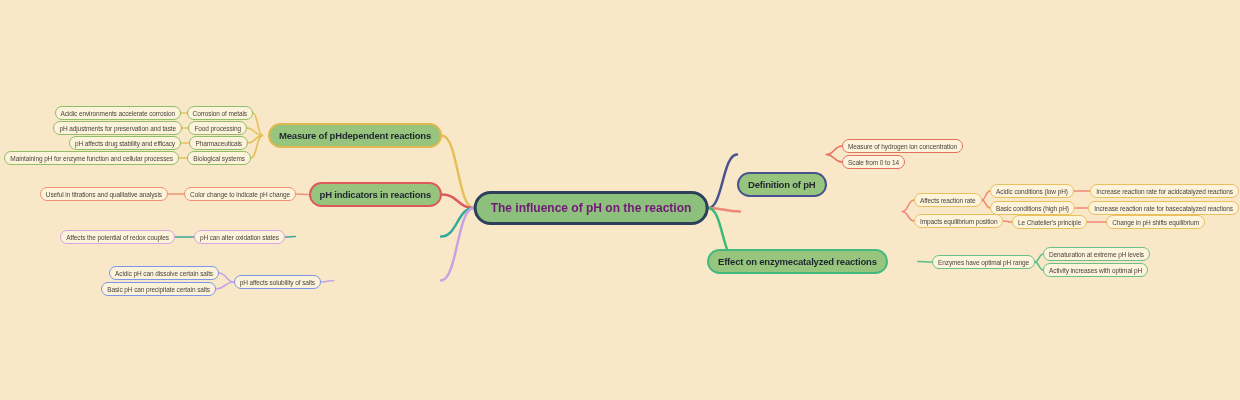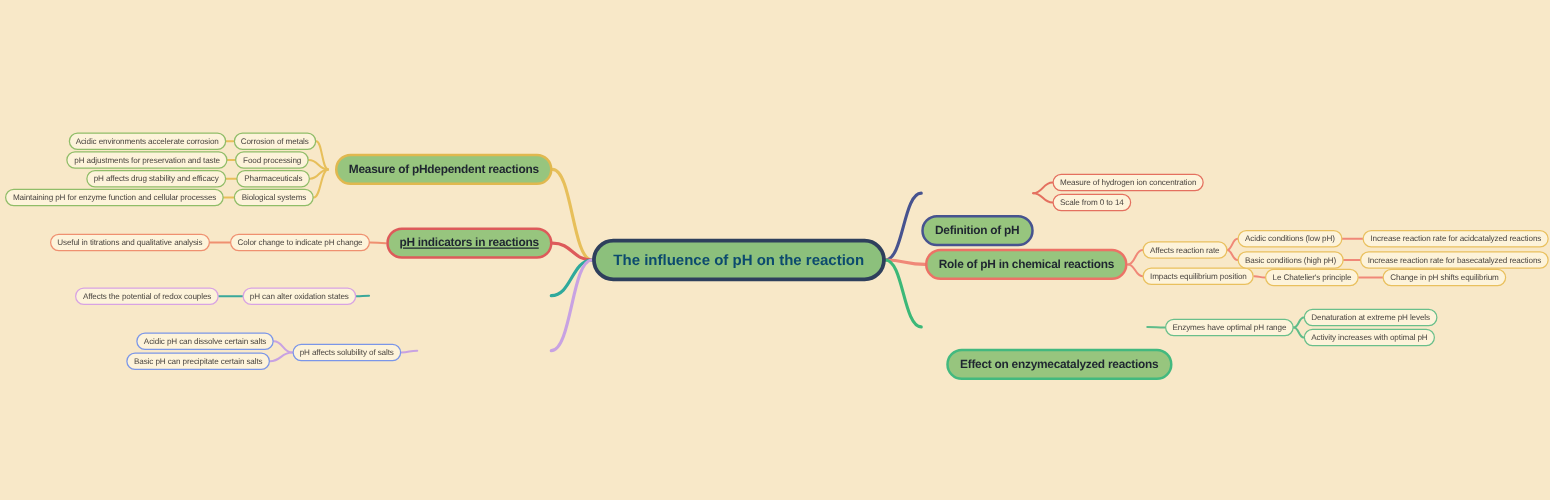--- a/index.html
+++ b/index.html
@@ -15,21 +15,21 @@
   .leaf{
     height:14px;border:1.3px solid #999;border-radius:8px;padding:0 5px;
     font-size:6.5px;letter-spacing:-0.1px;color:#4a4540;
   }
   .topic{
     height:25px;border:2.5px solid #999;border-radius:13px;padding:0 9px;
     font-weight:bold;font-size:9.5px;letter-spacing:-0.2px;color:#1f2630;background:#97c57e;
   }
   .root{
     height:34px;border:3px solid #2e3f5c;border-radius:17px;padding:0 14px;
-    font-weight:bold;font-size:12px;color:#0c4a6e;background:#8cc07c;
+    font-weight:bold;font-size:12px;color:#701a75;background:#8cc07c;
   }
 </style>
 </head>
 <body style="background: rgb(248, 232, 200);">
 
 <div id="canvas" style="background: rgb(248, 232, 200);">
   <svg id="edges" viewBox="0 0 1240 400" xmlns="http://www.w3.org/2000/svg">
       <path d="M708.34375,208 C722.671875,208 722.671875,154.5 737,154.5" fill="none" stroke="#47538f" stroke-width="2.5" stroke-linecap="round"></path>
       <path d="M708.34375,208 C724.171875,208 724.171875,211.5 740,211.5" fill="none" stroke="#f08878" stroke-width="2.5" stroke-linecap="round"></path>
       <path d="M708.34375,208 C722.671875,208 722.671875,261.5 737,261.5" fill="none" stroke="#3cb878" stroke-width="2.5" stroke-linecap="round"></path>
@@ -63,43 +63,42 @@
       <path d="M295.25,236.5 C290.125,236.5 290.125,237 285,237" fill="none" stroke="#3aa89a" stroke-width="1.6" stroke-linecap="round"></path>
       <path d="M193.875,237 C184.4375,237 184.4375,237 175,237" fill="none" stroke="#3aa89a" stroke-width="1.6" stroke-linecap="round"></path>
       <path d="M333.796875,280.5 C327.3984375,280.5 327.3984375,282 321,282" fill="none" stroke="#c8a2e2" stroke-width="1.6" stroke-linecap="round"></path>
       <path d="M233.71875,282 C226.359375,282 226.359375,273 219,273" fill="none" stroke="#c8a2e2" stroke-width="1.6" stroke-linecap="round"></path>
       <path d="M233.71875,282 C224.859375,282 224.859375,289 216,289" fill="none" stroke="#c8a2e2" stroke-width="1.6" stroke-linecap="round"></path>
     </svg>
 <div class="node root" style="top: 191px; left: 591px; transform: translateX(-50%); border-color: rgb(46, 63, 92); background: rgb(140, 192, 124);">The influence of pH on the reaction</div>
     <div class="node topic" style="top: 142px; left: 737px; border-color: rgb(71, 83, 143); margin-top: 30px;">Definition of pH</div>
     <div class="node leaf" style="top: 139px; left: 842px; border-color: rgb(228, 112, 95);">Measure of hydrogen ion concentration</div>
     <div class="node leaf" style="top: 155px; left: 842px; border-color: rgb(228, 112, 95);">Scale from 0 to 14</div>
-    <div class="node topic" style="top: 199px; left: 740px; border-color: rgb(236, 114, 102);">Role of pH in chemical reactions</div>
     <div class="node leaf" style="top: 193px; left: 914px; border-color: rgb(233, 192, 94);">Affects reaction rate</div>
     <div class="node leaf" style="top: 214px; left: 914px; border-color: rgb(233, 192, 94);">Impacts equilibrium position</div>
     <div class="node leaf" style="top: 184px; left: 990px; border-color: rgb(233, 192, 94);">Acidic conditions (low pH)</div>
     <div class="node leaf" style="top: 201px; left: 990px; border-color: rgb(233, 192, 94);">Basic conditions (high pH)</div>
     <div class="node leaf" style="top: 215px; left: 1012px; border-color: rgb(233, 192, 94);">Le Chatelier's principle</div>
     <div class="node leaf" style="top: 184px; right: 1px; border-color: rgb(233, 192, 94);">Increase reaction rate for acidcatalyzed reactions</div>
     <div class="node leaf" style="top: 201px; right: 1px; border-color: rgb(233, 192, 94);">Increase reaction rate for basecatalyzed reactions</div>
     <div class="node leaf" style="top: 215px; right: 35px; border-color: rgb(233, 192, 94);">Change in pH shifts equilibrium</div>
-    <div class="node topic" style="top: 249px; left: 757px; border-color: rgb(67, 185, 127); margin-top: 30px;">Effect on enzymecatalyzed reactions</div>
+    <div class="node topic" style="top: 249px; left: 707px; border-color: rgb(67, 185, 127);">Effect on enzymecatalyzed reactions</div>
     <div class="node leaf" style="top: 255px; left: 932px; border-color: rgb(106, 191, 139);">Enzymes have optimal pH range</div>
     <div class="node leaf" style="top: 247px; left: 1043px; border-color: rgb(106, 191, 139);">Denaturation at extreme pH levels</div>
     <div class="node leaf" style="top: 263px; left: 1043px; border-color: rgb(106, 191, 139);">Activity increases with optimal pH</div>
     <div class="node topic" style="top: 123px; right: 798px; border-color: rgb(224, 184, 79);">Measure of pHdependent reactions</div>
     <div class="node leaf" style="top: 106px; right: 987px; border-color: rgb(144, 189, 104);">Corrosion of metals</div>
     <div class="node leaf" style="top: 121px; right: 993px; border-color: rgb(144, 189, 104);">Food processing</div>
     <div class="node leaf" style="top: 136px; right: 992px; border-color: rgb(144, 189, 104);">Pharmaceuticals</div>
     <div class="node leaf" style="top: 151px; right: 989px; border-color: rgb(144, 189, 104);">Biological systems</div>
     <div class="node leaf" style="top: 106px; right: 1059px; border-color: rgb(144, 189, 104);">Acidic environments accelerate corrosion</div>
     <div class="node leaf" style="top: 121px; right: 1058px; border-color: rgb(144, 189, 104);">pH adjustments for preservation and taste</div>
     <div class="node leaf" style="top: 136px; right: 1059px; border-color: rgb(144, 189, 104);">pH affects drug stability and efficacy</div>
     <div class="node leaf" style="top: 151px; right: 1061px; border-color: rgb(144, 189, 104);">Maintaining pH for enzyme function and cellular processes</div>
-    <div class="node topic" style="top: 182px; right: 798px; border-color: rgb(221, 90, 90); text-decoration: underline;">pH indicators in reactions</div>
+    <div class="node topic" style="top: 182px; right: 798px; border-color: rgb(221, 90, 90);">pH indicators in reactions</div>
     <div class="node leaf" style="top: 187px; right: 944px; border-color: rgb(239, 144, 112);">Color change to indicate pH change</div>
     <div class="node leaf" style="top: 187px; right: 1072px; border-color: rgb(239, 144, 112);">Useful in titrations and qualitative analysis</div>
     <div class="node leaf" style="top: 230px; right: 955px; border-color: rgb(216, 163, 227);">pH can alter oxidation states</div>
     <div class="node leaf" style="top: 230px; right: 1065px; border-color: rgb(216, 163, 227);">Affects the potential of redox couples</div>
     <div class="node leaf" style="top: 275px; right: 919px; border-color: rgb(123, 150, 232);">pH affects solubility of salts</div>
     <div class="node leaf" style="top: 266px; right: 1021px; border-color: rgb(123, 150, 232);">Acidic pH can dissolve certain salts</div>
     <div class="node leaf" style="top: 282px; right: 1024px; border-color: rgb(123, 150, 232);">Basic pH can precipitate certain salts</div>
   </div>
 
 </body></html>

